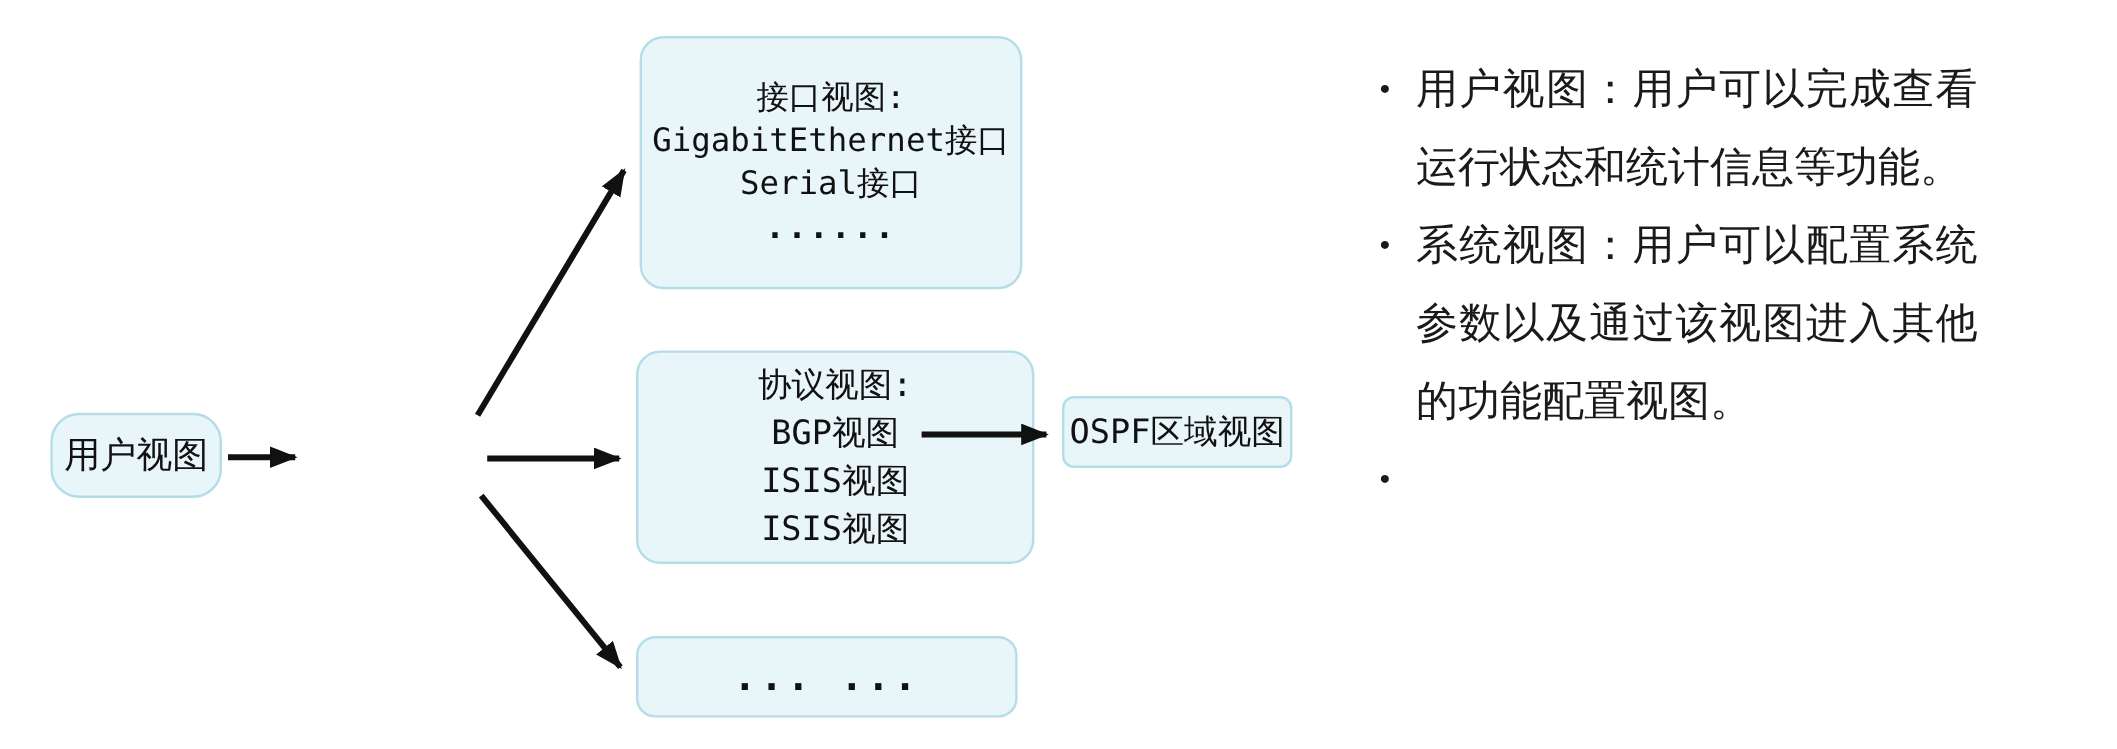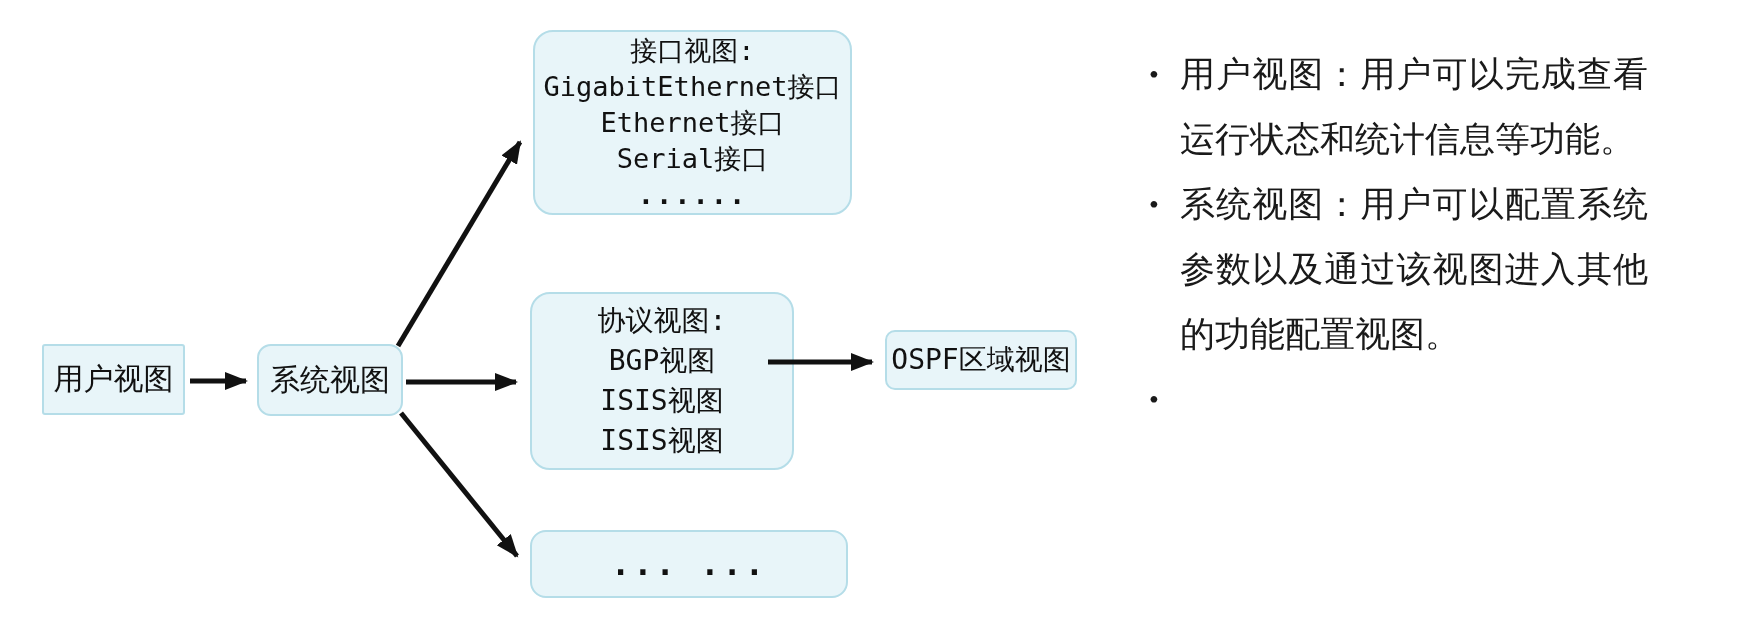--- a/index.html
+++ b/index.html
@@ -27,24 +27,24 @@
     border: 2px solid var(--box_border);
     display: flex;
     flex-direction: column;
     align-items: center;
     justify-content: center;
     font-family: "DejaVu Sans Mono", "Liberation Mono", monospace;
     color: #111;
     text-align: center;
     white-space: nowrap;
   }
-  .box-user     { left: 42px;  top: 344px; width: 143px; height: 71px;  border-radius: 3px; font-size: 30px; }
+  .box-user     { left: 42px;  top: 344px; width: 143px; height: 71px;  border-radius: 24px; font-size: 30px; }
   .box-system   { left: 257px; top: 344px; width: 146px; height: 72px;  border-radius: 14px; font-size: 30px; }
-  .box-interface{ left: 533px; top: 30px;  width: 319px; height: 185px; border-radius: 20px; font-size: 27px; line-height: 36px; }
-  .box-protocol { left: 530px; top: 292px; width: 264px; height: 178px; border-radius: 20px; font-size: 28px; line-height: 40px; }
+  .box-interface{ left: 533px; top: 30px;  width: 319px; height: 211px; border-radius: 20px; font-size: 27px; line-height: 36px; }
+  .box-protocol { left: 530px; top: 292px; width: 332px; height: 178px; border-radius: 20px; font-size: 28px; line-height: 40px; }
   .box-ospfarea { left: 885px; top: 330px; width: 192px; height: 60px;  border-radius: 10px; font-size: 28px; }
   .box-etc      { left: 530px; top: 530px; width: 318px; height: 68px;  border-radius: 16px; font-size: 32px; font-weight: bold; letter-spacing: 3px; }
   .dots-line    { font-weight: bold; letter-spacing: 2px; }
 
   
   .arrows {
     position: absolute;
     left: 0; top: 0;
     width: 1764px; height: 624px;
     pointer-events: none;
@@ -82,28 +82,24 @@
 </style>
 </head>
 <body>
 
 <div class="canvas">
 
   <div class="dbox box-user">
     <span>用户视图</span>
   </div>
 
-  <div class="dbox box-system">
-    <span>系统视图</span>
-  </div>
 
   <div class="dbox box-interface">
     <span>接口视图:</span>
     <span>GigabitEthernet接口</span>
-    <span>Ethernet接口</span>
     <span>Serial接口</span>
     <span class="dots-line">......</span>
   </div>
 
   <div class="dbox box-protocol">
     <span>协议视图:</span>
     <span>BGP视图</span>
     <span>ISIS视图</span>
     <span>ISIS视图</span>
   </div>

